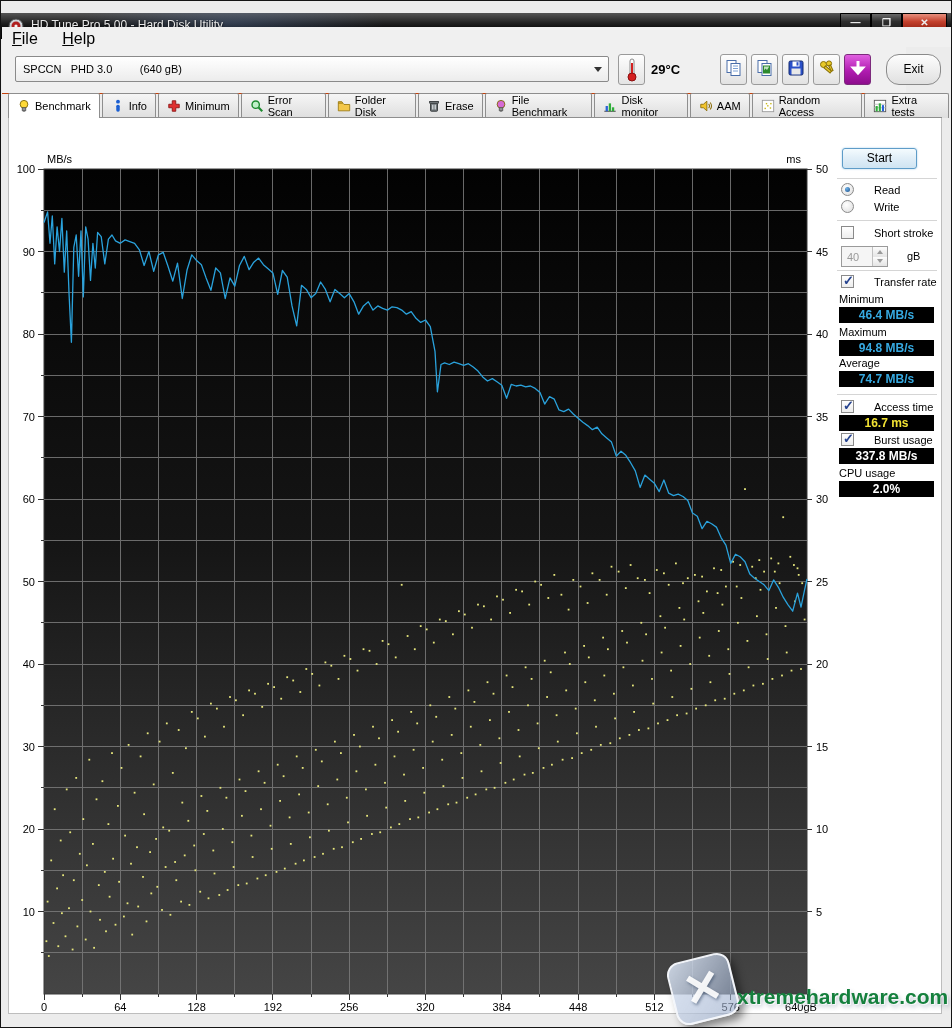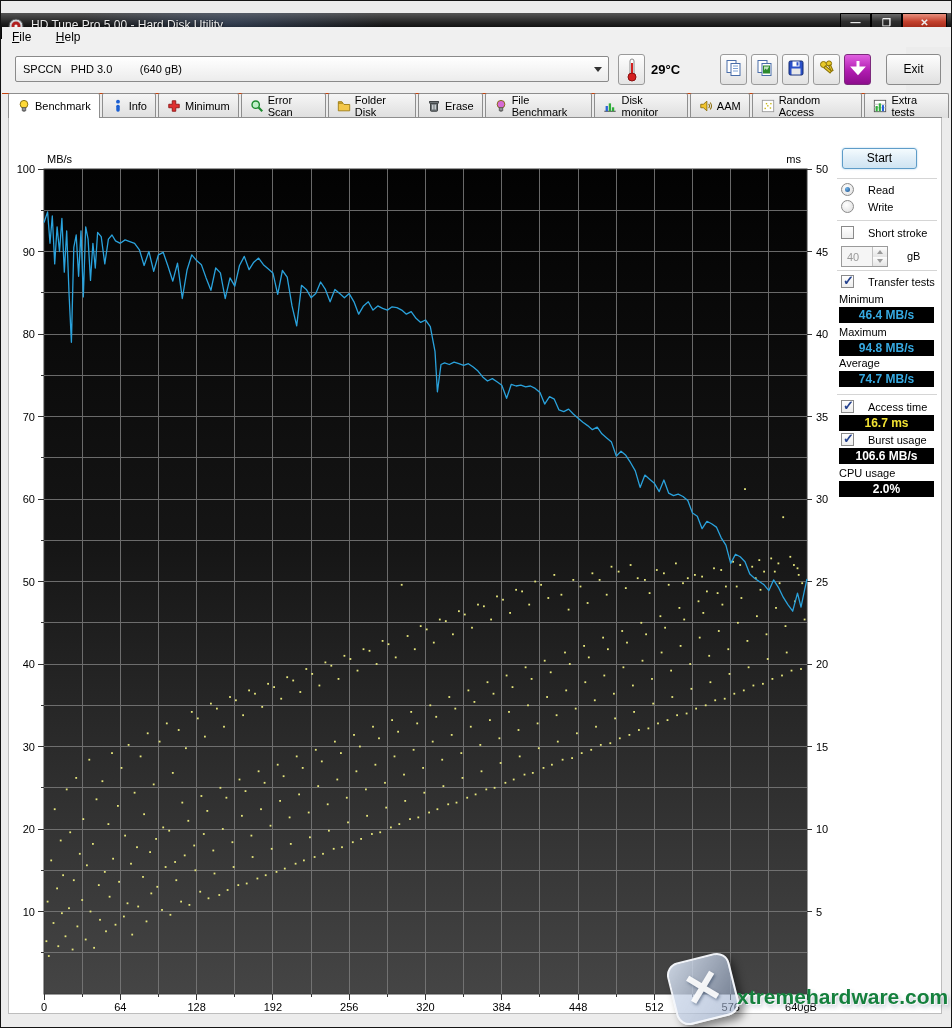--- a/index.html
+++ b/index.html
@@ -14,50 +14,50 @@
   .title { position:absolute; left:30px; top:5px; font-size:12px; color:#e8e8e8; text-shadow:0 1px 2px #000; }
   .winbtns { position:absolute; right:4px; top:0; height:19px; display:flex; }
   .winbtn { width:31px; height:19px; display:flex; align-items:center; justify-content:center;
     background:linear-gradient(180deg,#6a6a6a,#2e2e2e 45%,#1a1a1a); border:1px solid #000; color:#eee;
     font-size:10px; font-weight:bold; }
   .winbtn.min { border-radius:0 0 0 4px; }
   .winbtn.close { background:linear-gradient(180deg,#e8907e,#c3402c 45%,#8f1f10); border-radius:0 0 4px 0; width:45px; }
 
   
   .menubar { position:absolute; left:1px; top:26px; width:950px; height:20px; background:#f0f0f0; }
-  .menuitem { display:inline-block; padding:3px 10px 2px 10px; font-size:12px; color:#000; }
+  .menuitem { display:inline-block; padding:3px 10px 2px 10px; font-size:16px; color:#000; }
   .menuitem::first-letter { text-decoration:underline; }
   .toolbar { position:absolute; left:1px; top:46px; width:904px; height:47px; background:#f0f0f0; border-bottom:1px solid #c2410c; }
   .combo { position:absolute; left:13px; top:9px; width:594px; height:26px; background:linear-gradient(180deg,#fff,#ececec); border:1px solid #8a8a8a; border-radius:2px; font-size:11px; }
   .combo .txt { position:absolute; left:7px; top:6px; white-space:pre; color:#000; }
   .combo .arr { position:absolute; right:6px; top:10px; width:0; height:0; border-left:4px solid transparent; border-right:4px solid transparent; border-top:5px solid #333; }
   .tempbtn { position:absolute; left:616px; top:7px; width:27px; height:31px; background:linear-gradient(180deg,#fdfdfd,#e4e4e4); border:1px solid #9a9a9a; border-radius:3px; }
   .templabel { position:absolute; left:649px; top:15px; font-size:13px; font-weight:bold; color:#000; }
   .toolbtns { position:absolute; left:718px; top:7px; display:flex; gap:4px; }
   .toolbtn { width:27px; height:31px; background:linear-gradient(180deg,#fdfdfd,#e2e2e2); border:1px solid #9a9a9a; border-radius:3px; display:flex; align-items:center; justify-content:center; }
   .toolbtn.download { background:linear-gradient(180deg,#e060e0,#b01cb0 55%,#8d0d8d); border-color:#7c2a7c; }
-  .exitbtn { position:absolute; left:884px; top:7px; width:55px; height:31px; background:linear-gradient(180deg,#fdfdfd,#e0e0e0); border:1px solid #8a8a8a; border-radius:3px; font-size:12px; text-align:center; line-height:29px; color:#000; }
+  .exitbtn { position:absolute; left:884px; top:7px; width:55px; height:31px; background:linear-gradient(180deg,#fdfdfd,#e0e0e0); border:1px solid #8a8a8a; border-radius:13px; font-size:12px; text-align:center; line-height:29px; color:#000; }
 
   
   .tabstrip { position:absolute; left:7px; top:94px; height:23px; display:flex; align-items:flex-end; }
   .tab { height:21px; display:flex; align-items:center; gap:4px; padding:12px 8px; font-size:11px; color:#000;
     background:linear-gradient(180deg,#f6f6f6,#dedede); border:1px solid #8e8e8e; border-bottom:none; border-radius:2px 2px 0 0; margin-right:2px; }
   .tab.active { height:24px; background:#fff; position:relative; z-index:3; }
   .pagetopline { position:absolute; left:7px; top:116px; width:934px; height:1px; background:#8e8e8e; }
 
   
   .page { position:absolute; left:7px; top:117px; width:934px; height:896px; background:#fff; border:1px solid #bdbdbd; border-top:none; }
   #chart-svg { position:absolute; left:0; top:140px; width:952px; height:888px; }
 
   
   .startbtn { position:absolute; left:841px; top:147px; width:75px; height:21px;
     background:linear-gradient(180deg,#f4fbfe,#e2eff8 45%,#cfe4f2); border:1px solid #5e9cc8; border-radius:3px;
     font-size:12px; text-align:center; line-height:19px; color:#000; box-shadow:0 0 2px #9cc9e8; }
   .hsep { position:absolute; left:836px; width:100px; height:2px; border-top:1px solid #d5d5d5; border-bottom:1px solid #fff; }
-  .ctl { position:absolute; display:flex; align-items:center; gap:14px; font-size:11px; color:#000; }
+  .ctl { position:absolute; display:flex; align-items:center; gap:20px; font-size:11px; color:#000; }
   .radio { width:13px; height:13px; border-radius:50%; border:1px solid #8a8a8a; background:radial-gradient(circle at 40% 35%,#fff,#dcdcdc); position:relative; }
   .radio.sel::after { content:""; position:absolute; left:3px; top:3px; width:5px; height:5px; border-radius:50%;
     background:radial-gradient(circle at 35% 30%,#6fb3e8,#1d4f8a); }
   .cbx { width:13px; height:13px; border:1px solid #8a8a8a; background:linear-gradient(180deg,#fff,#ededed); position:relative; }
   .cbx.checked::after { content:"✓"; position:absolute; left:1px; top:-3px; font-size:13px; font-weight:bold; color:#26438f; }
   .plabel { position:absolute; left:838px; font-size:11px; color:#000; }
   .vbox { position:absolute; left:838px; width:95px; height:16px; background:#000; font-size:12px; font-weight:bold; text-align:center; line-height:16px; }
   .vbox.cyan { color:#36a9e1; } .vbox.yellow { color:#f2e233; } .vbox.white { color:#fff; }
   .spinner { position:absolute; left:840px; top:245px; width:47px; height:21px; border:1px solid #9a9a9a; background:#f5f5f5; font-size:11px; color:#9a9a9a; }
   .spinner .val { position:absolute; left:5px; top:4px; }
@@ -867,36 +867,36 @@
       <span class="sbtn">
           <span class="tri-dn"></span>
         </span>
     </span>
   </div>
   <span class="gbunit">gB</span>
   <div class="hsep" style="top:269px"></div>
 
   <div class="ctl" style="left:840px;top:274px">
     <span class="cbx checked"></span>
-    <span>Transfer tests</span>
+    <span>Transfer rate</span>
   </div>
   <div class="plabel" style="top:292px">Minimum</div>
   <div class="vbox cyan" style="top:306px">46.4 MB/s</div>
   <div class="plabel" style="top:325px">Maximum</div>
   <div class="vbox cyan" style="top:339px">94.8 MB/s</div>
   <div class="plabel" style="top:356px">Average</div>
   <div class="vbox cyan" style="top:370px">74.7 MB/s</div>
   <div class="hsep" style="top:393px"></div>
 
   <div class="ctl" style="left:840px;top:399px">
     <span class="cbx checked"></span>
     <span>Access time</span>
   </div>
   <div class="vbox yellow" style="top:414px">16.7 ms</div>
   <div class="ctl" style="left:840px;top:432px">
     <span class="cbx checked"></span>
     <span>Burst usage</span>
   </div>
-  <div class="vbox white" style="top:447px">106.6 MB/s</div>
+  <div class="vbox white" style="top:447px">337.8 MB/s</div>
   <div class="plabel" style="top:466px">CPU usage</div>
   <div class="vbox white" style="top:480px">2.0%</div>
 
 </div>
 
 </body></html>

